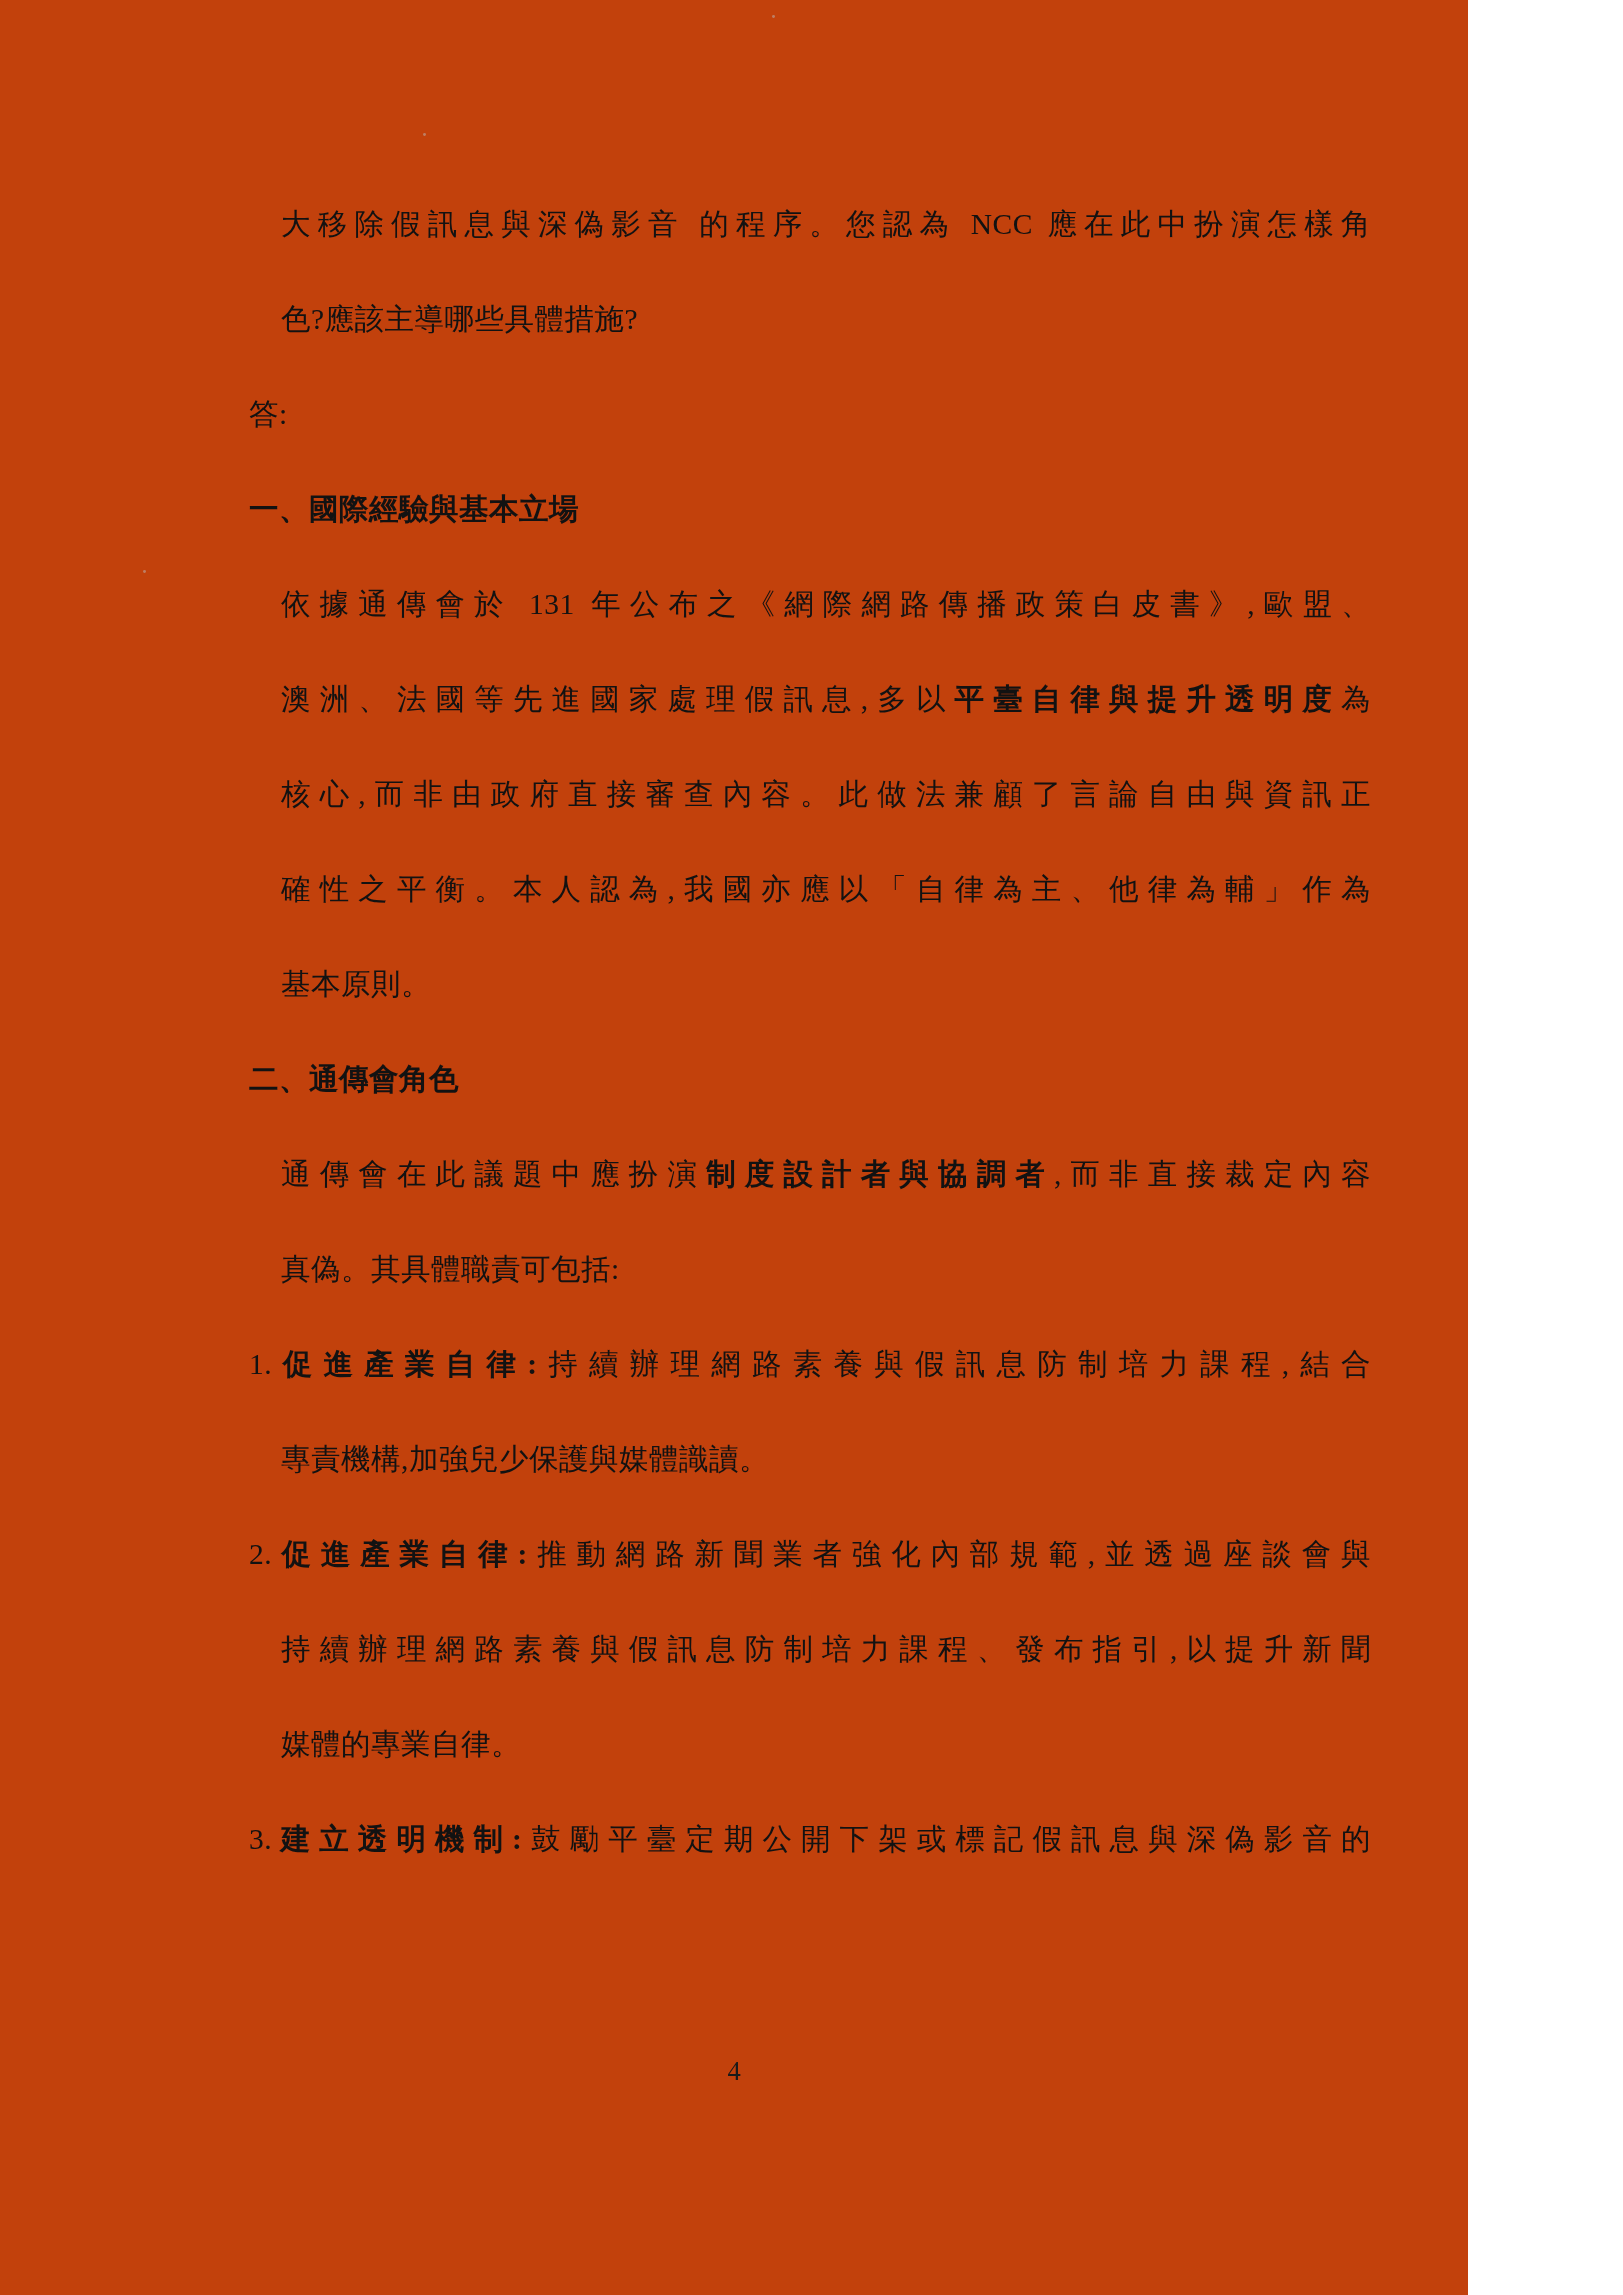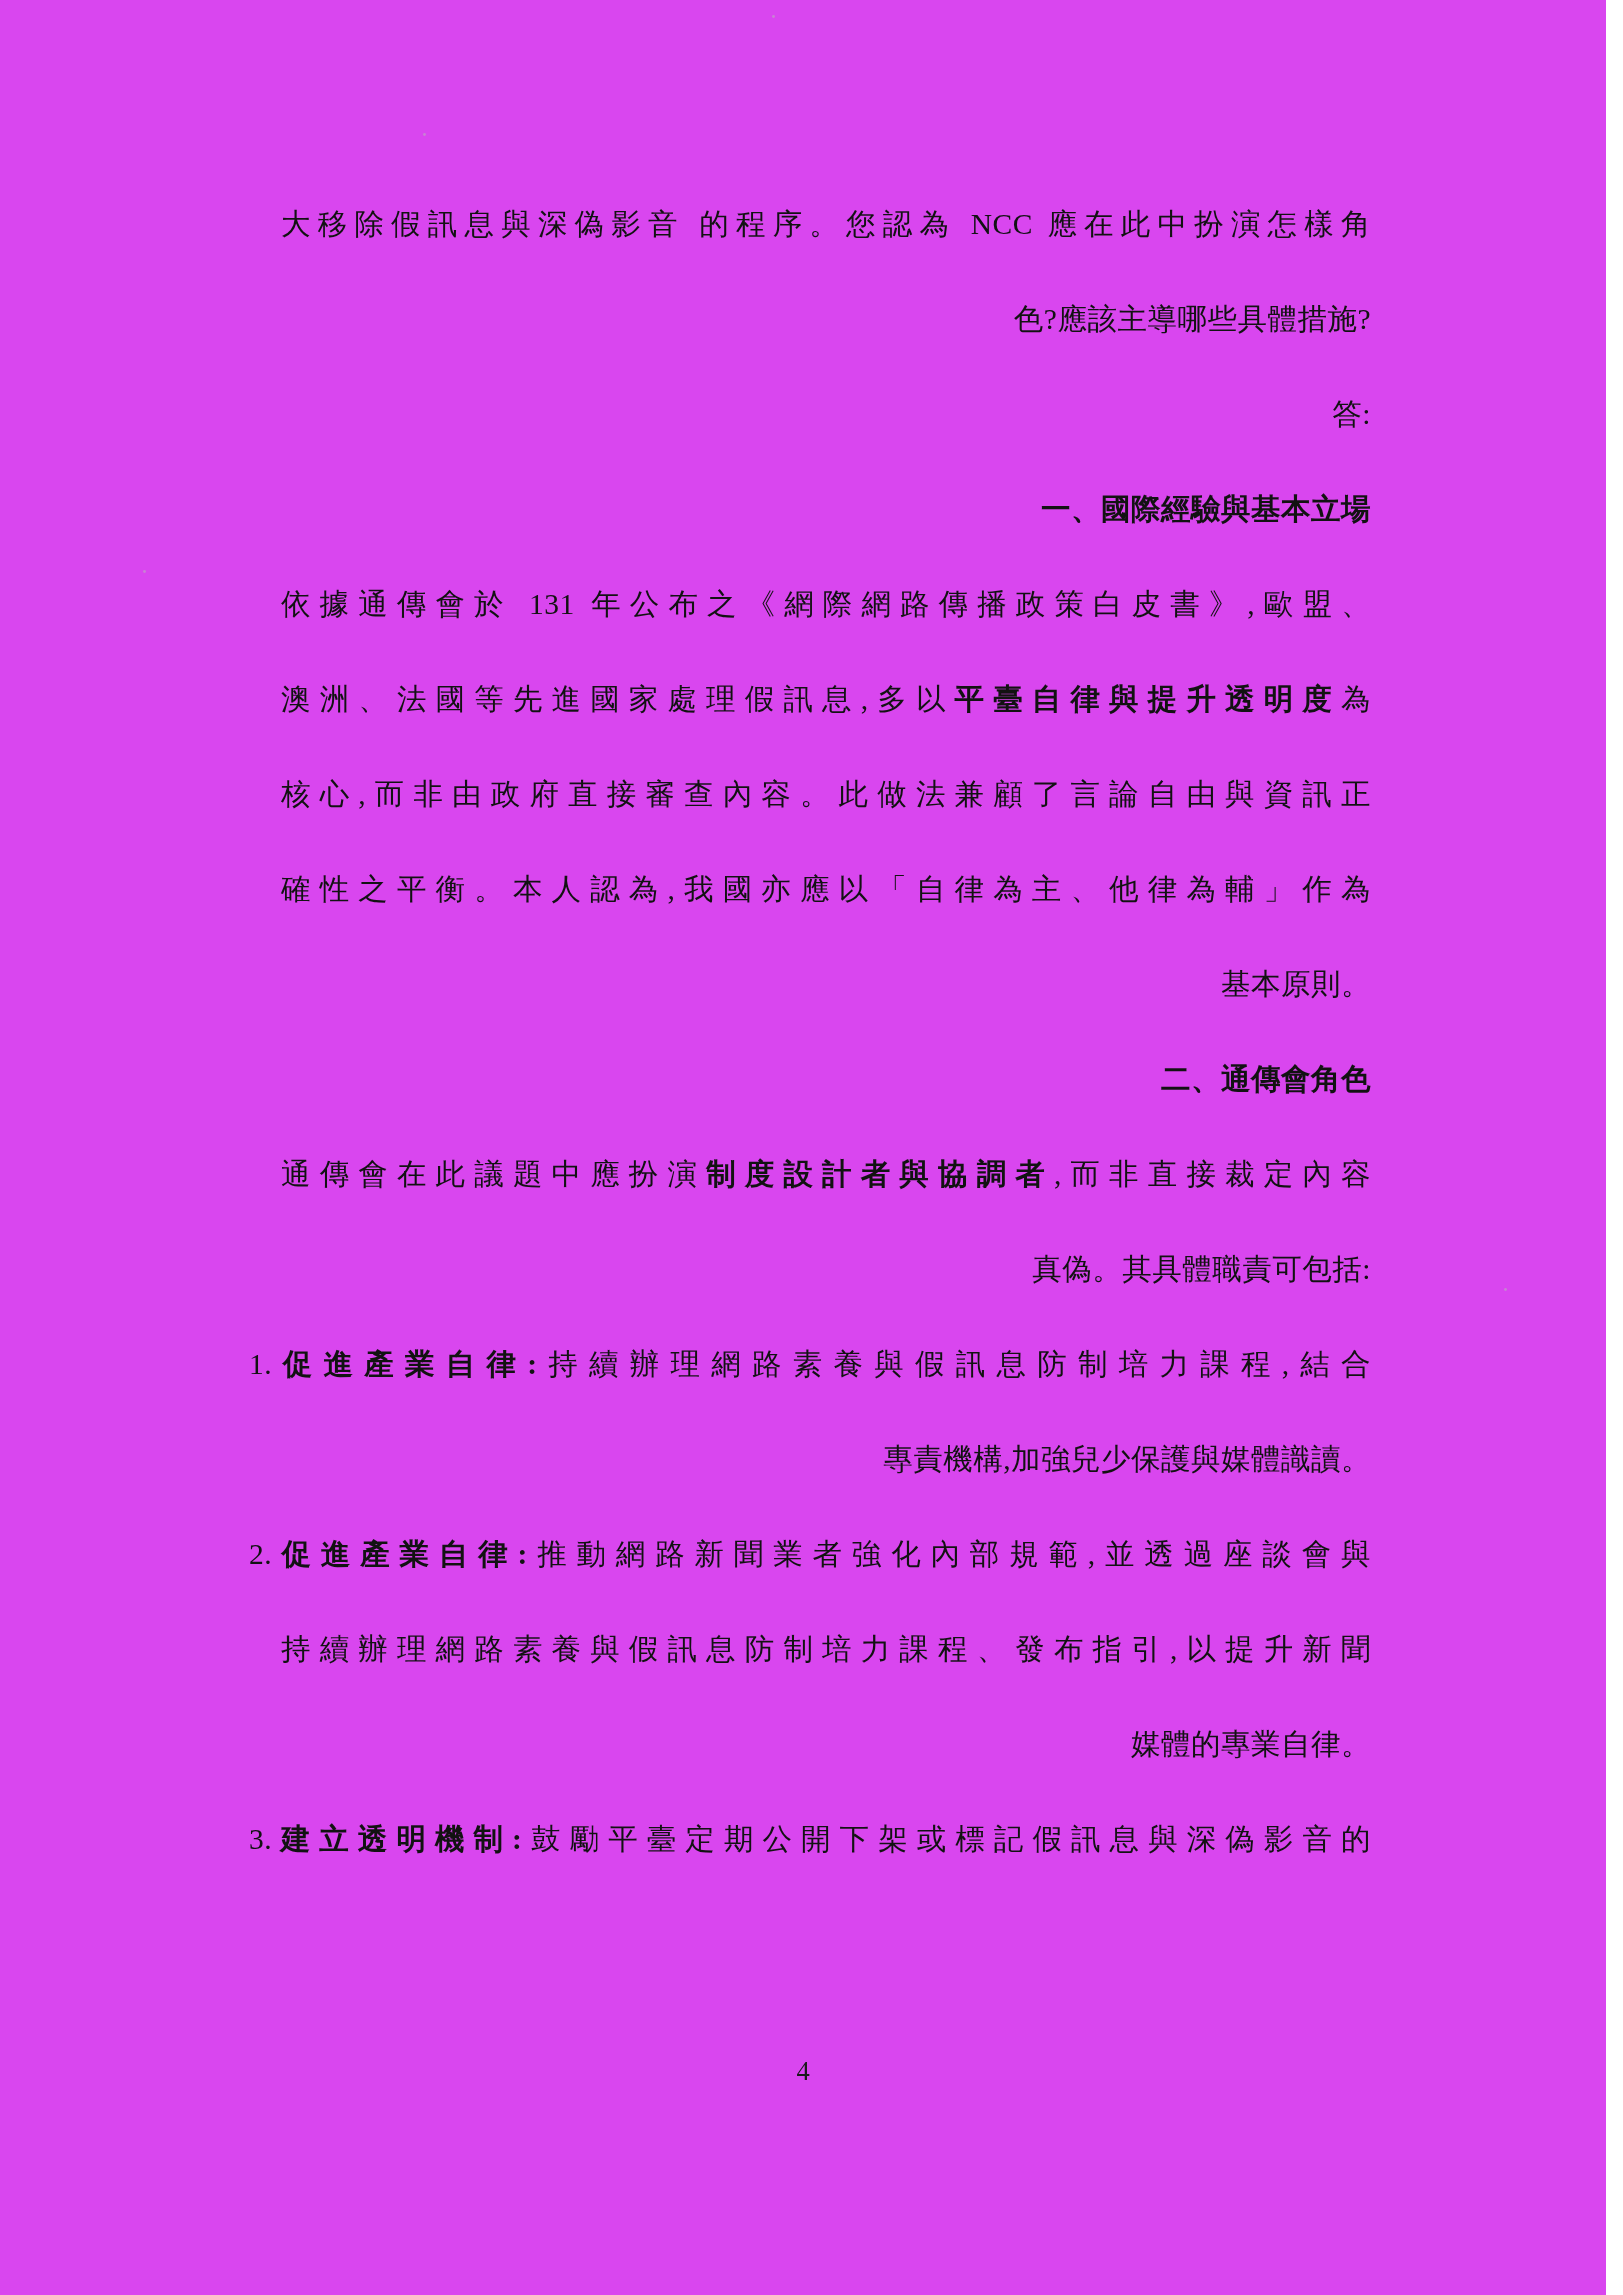--- a/index.html
+++ b/index.html
@@ -2,38 +2,38 @@
 <html style="font-size:7.9px"><head>
 <meta charset="utf-8">
 <style>
   html, body {
     margin: 0;
     padding: 0;
     background: #ffffff;
   }
   .page {
     position: relative;
-    width: 1606px;
+    width: 1468px;
     height: 2295px;
-    background: #d946ef;
+    background: #c2410c;
     overflow: hidden;
     font-family: "Liberation Serif", "DejaVu Serif", serif;
     color: #121212;
   }
   .content {
     position: absolute;
     left: 249px;
     top: 177px;
     width: 1122px;
   }
   .line {
     font-size: 29.5px;
     line-height: 95px;
     letter-spacing: 0.5px;
-    text-align: right;
+    text-align: left;
   }
   .indent0 { margin-left: 0; }
   .indent1 { margin-left: 32px; }
   .just {
     text-align: justify;
     text-align-last: justify;
     text-justify: inter-character;
   }
   .bold { font-weight: 700; }
   .page-number {

